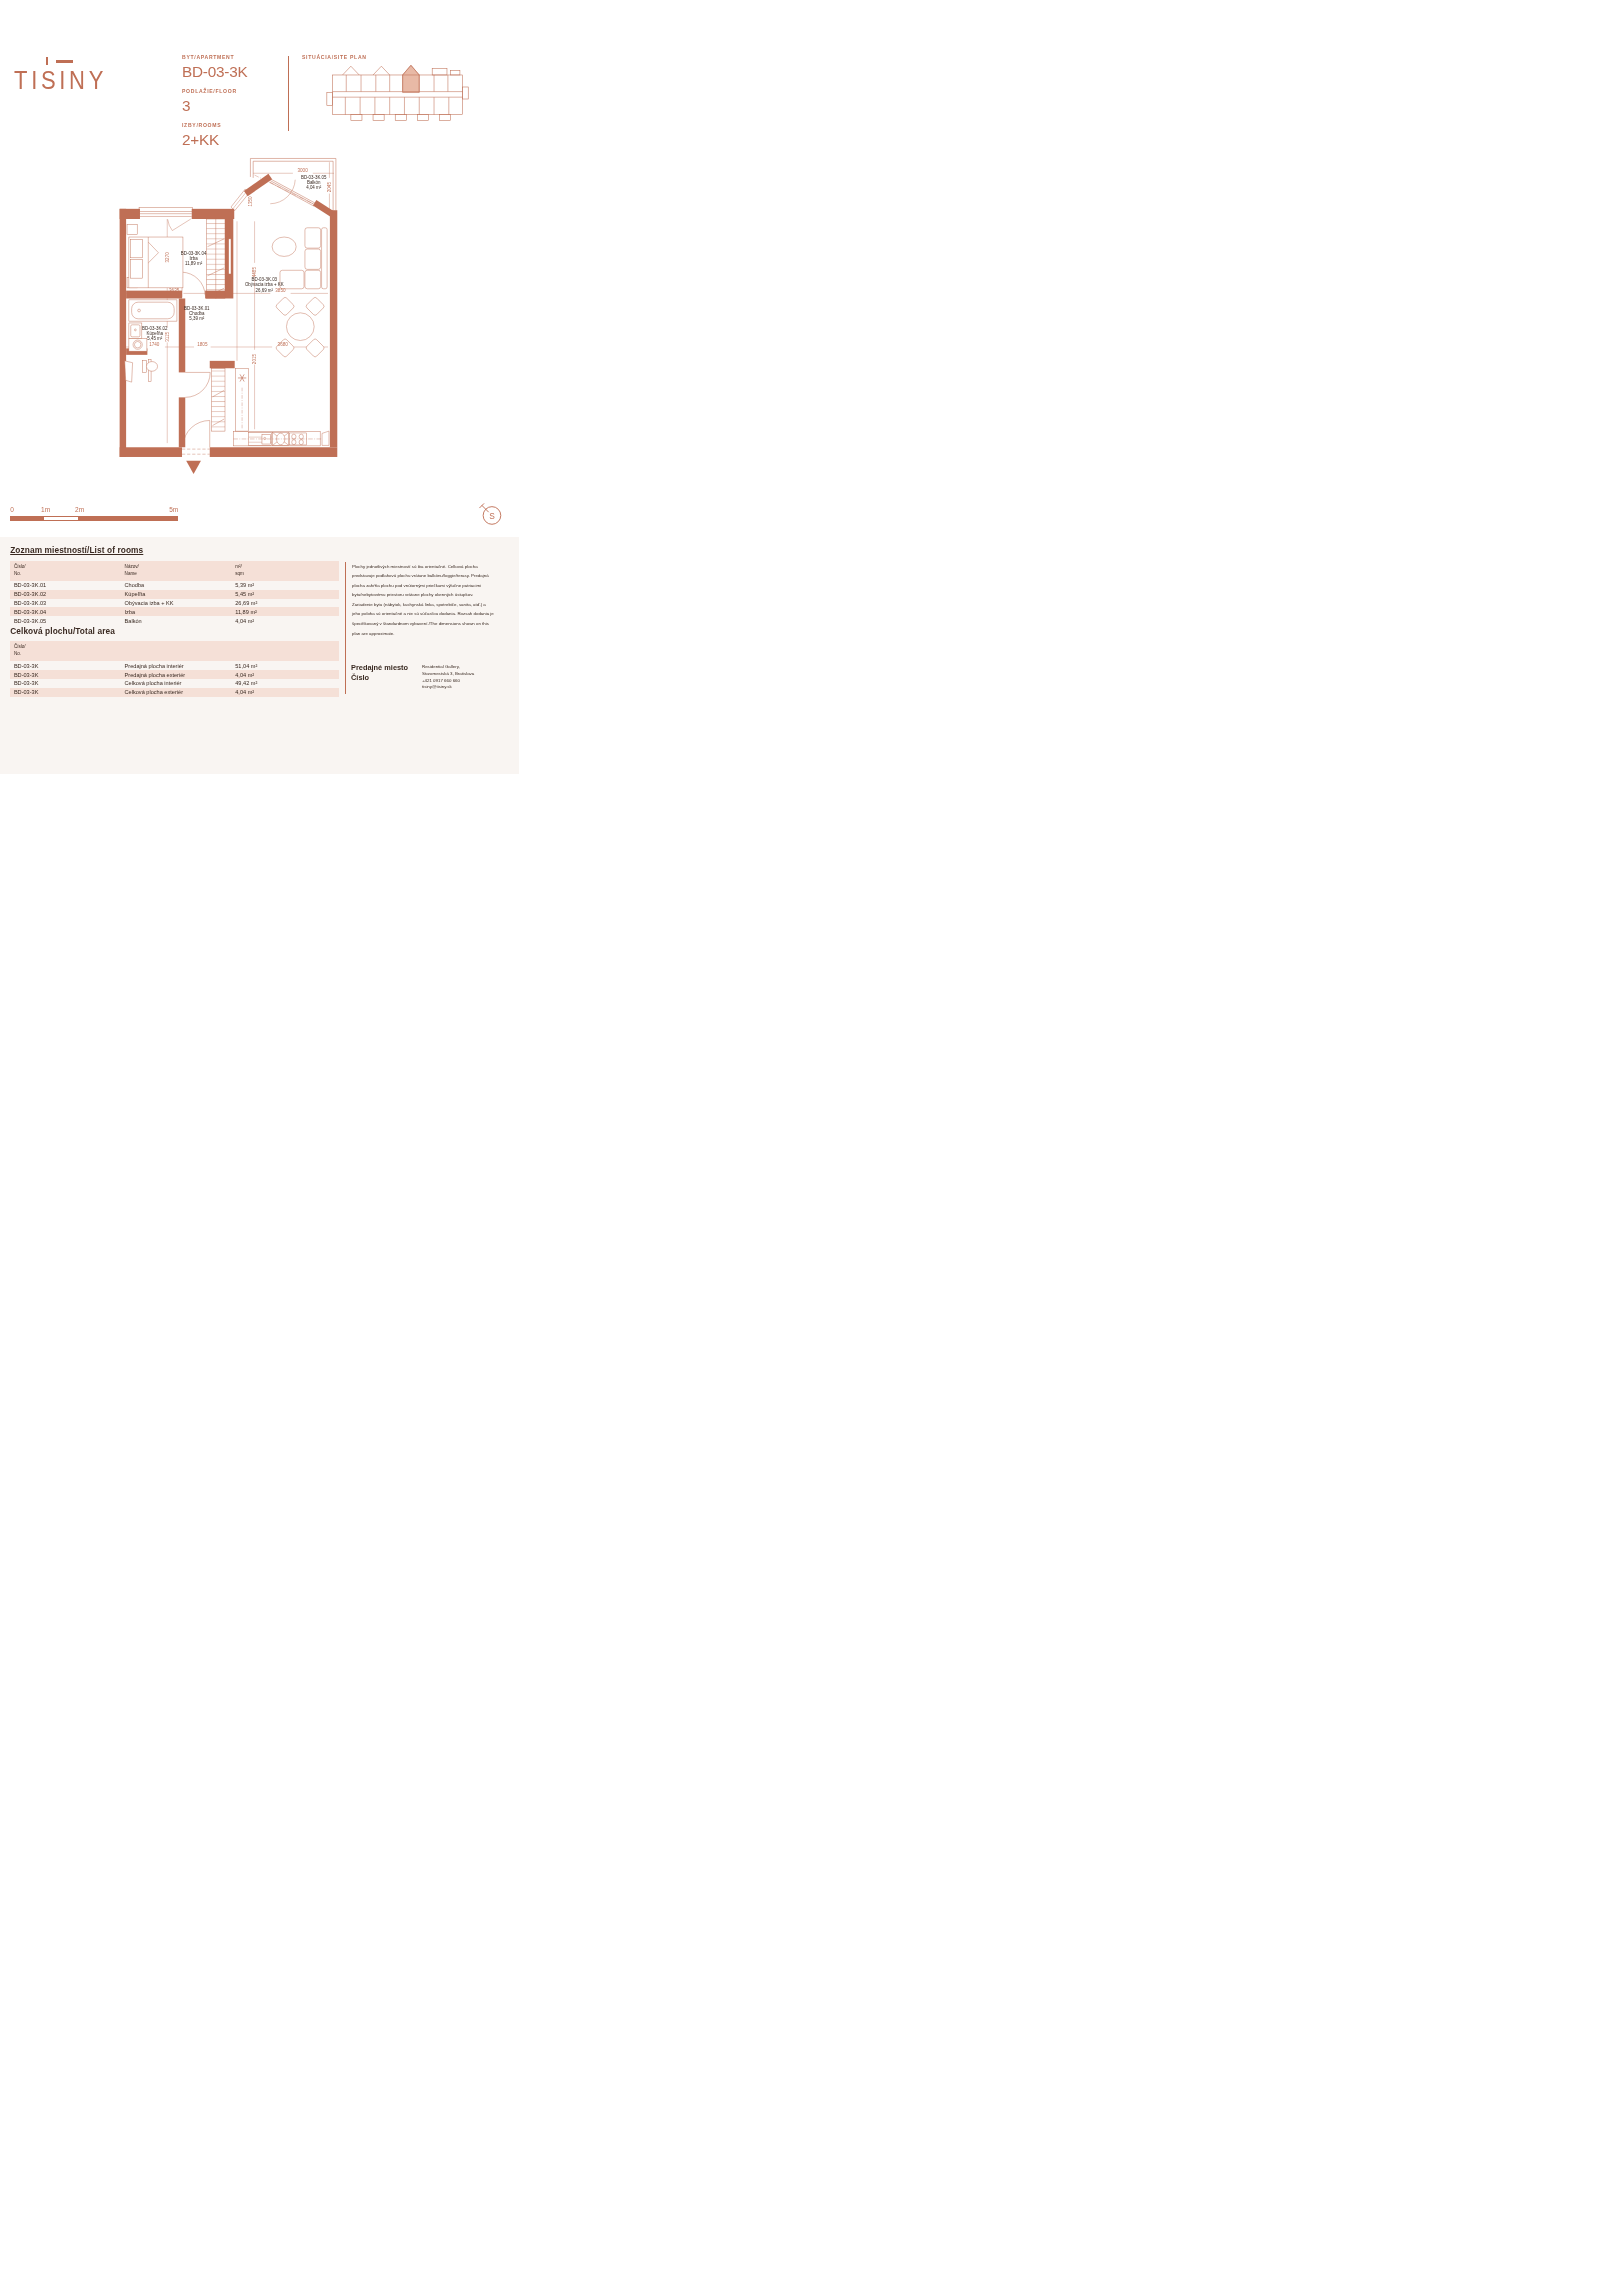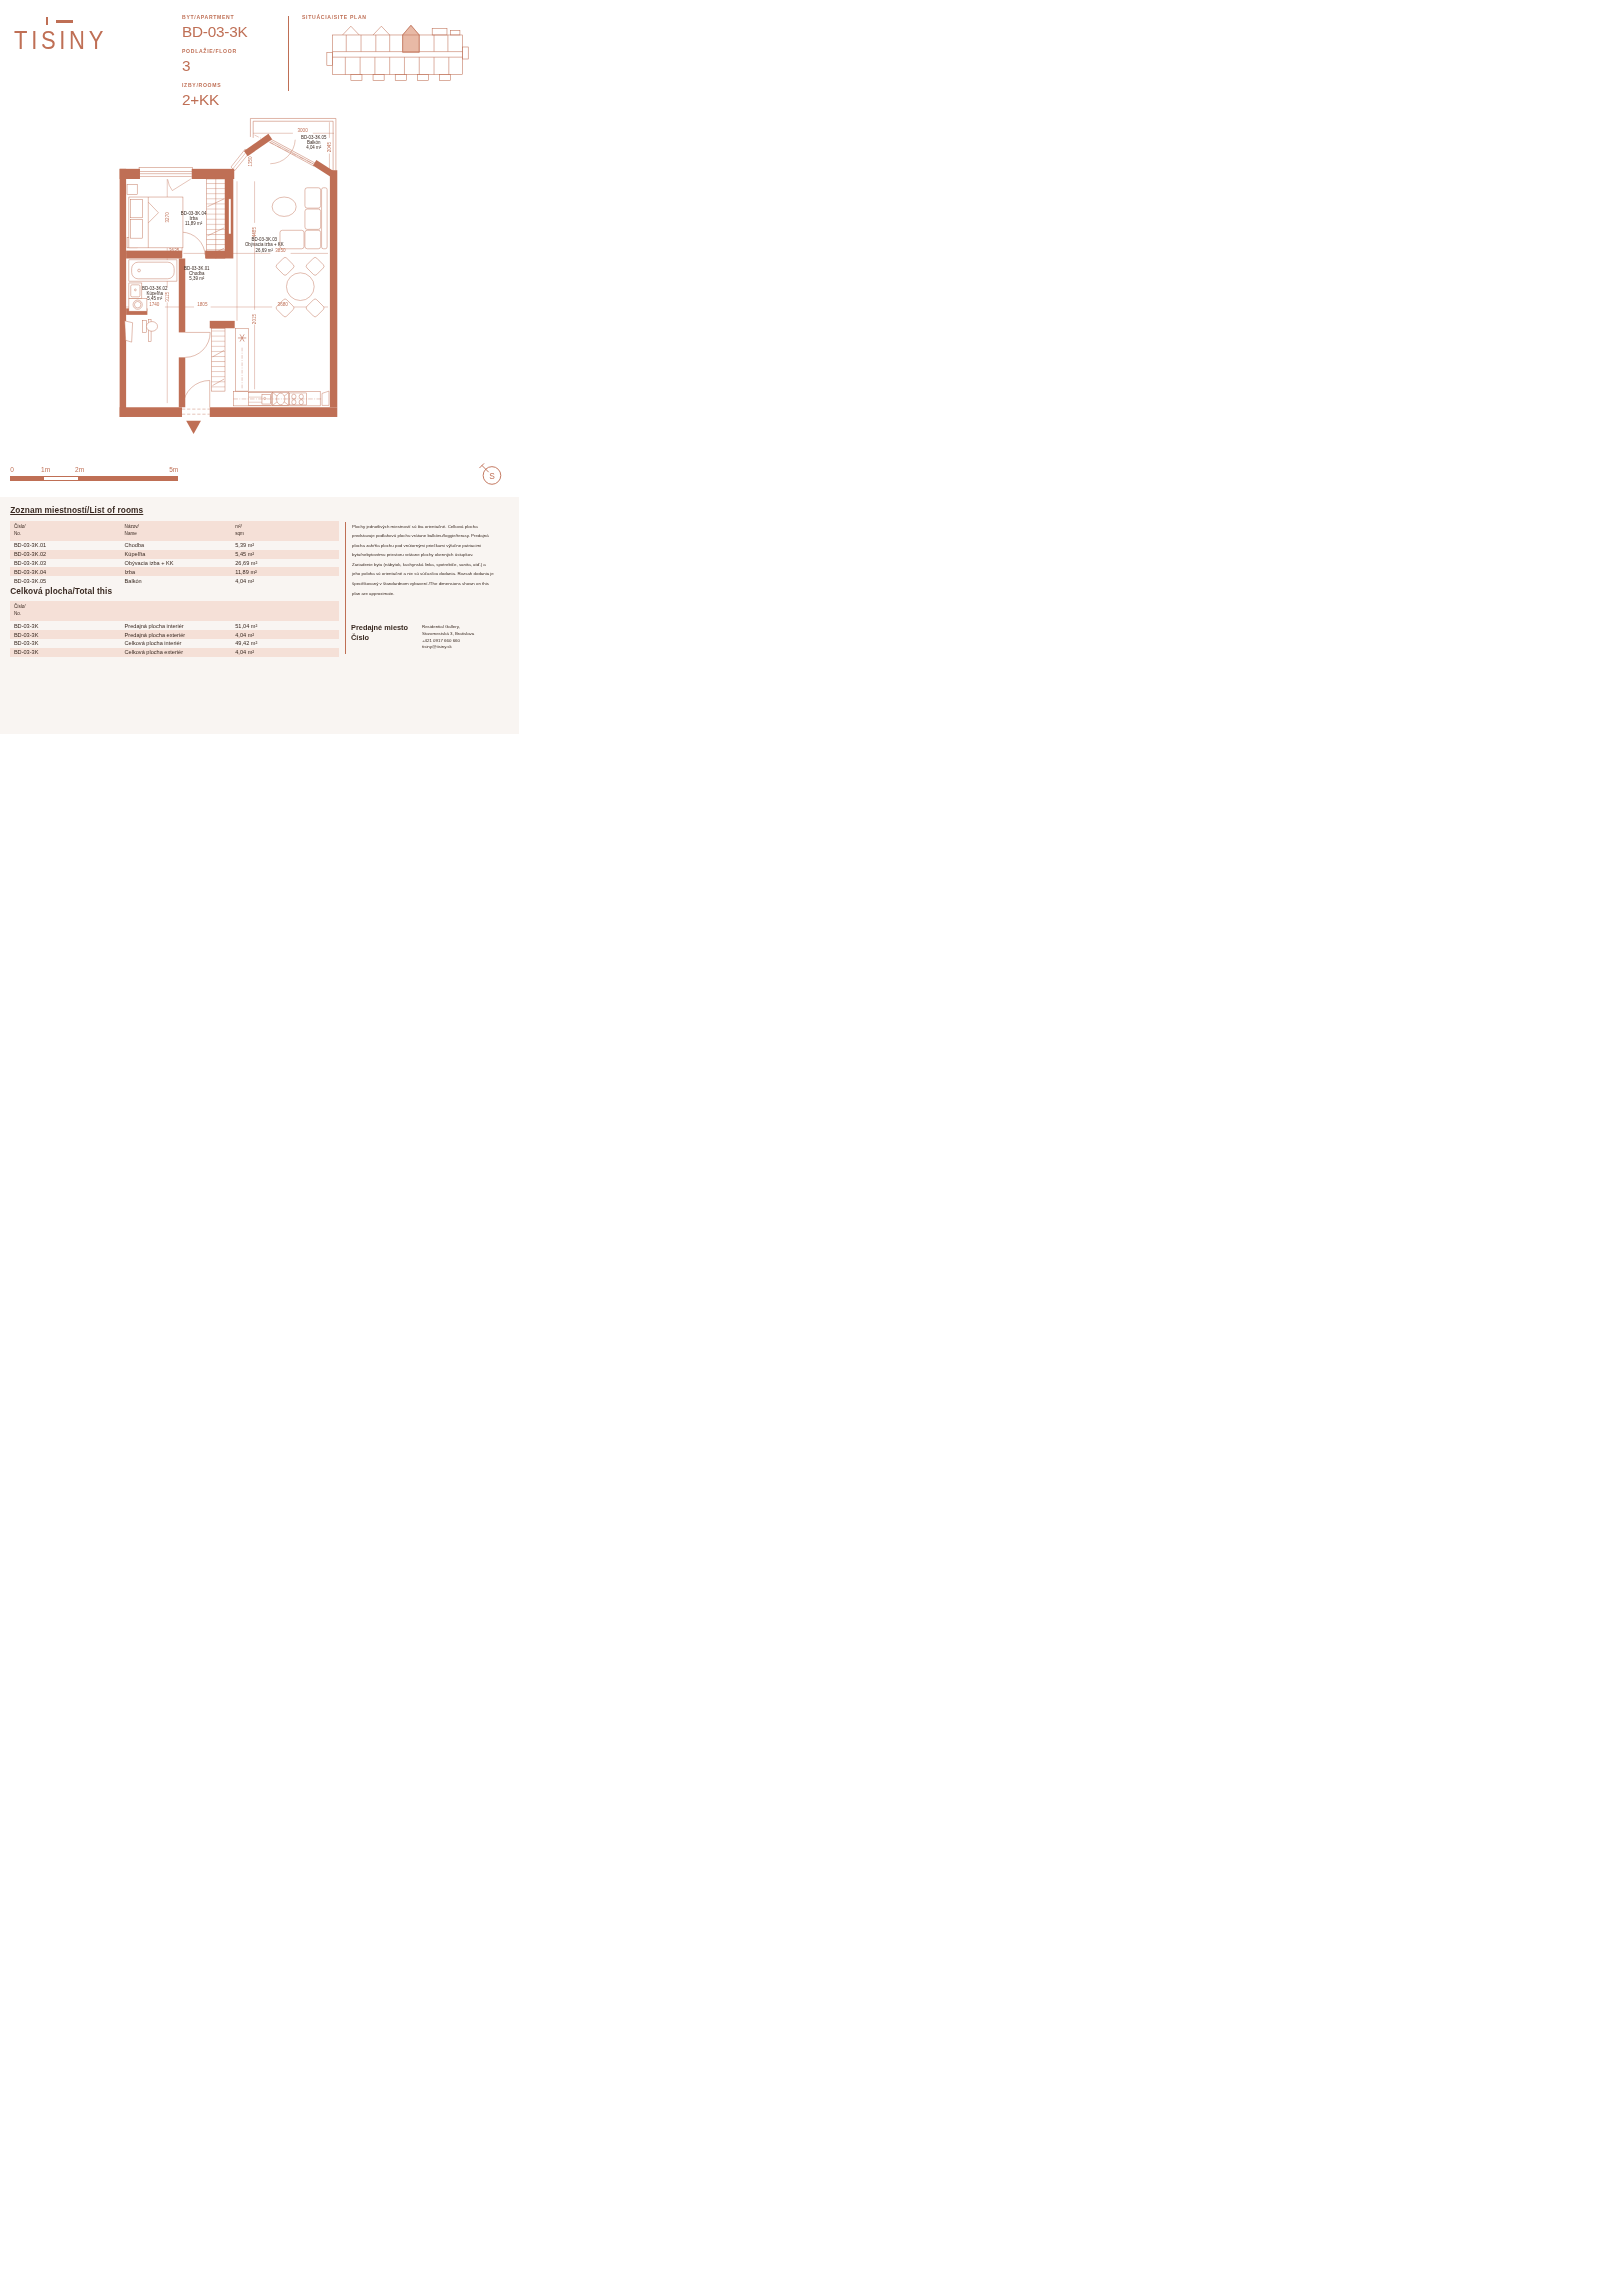--- a/index.html
+++ b/index.html
@@ -1,17 +1,17 @@
 <!DOCTYPE html>
 <html style="font-size:7.4px"><head>
 <meta charset="utf-8">
 <style>
   html,body{margin:0;padding:0;background:#ffffff;}
   .page{position:relative;width:519px;height:734px;background:#ffffff;overflow:hidden;
-        font-family:"Liberation Sans", sans-serif;color:#3a2a22;}
+        font-family:"Liberation Sans", sans-serif;color:#3a2a22;margin-top:40px;}
   .abs{position:absolute;}
   
   .logo-text{font-size:25px;letter-spacing:4.2px;color:#bf6f55;font-weight:400;
              transform:scaleX(0.88);transform-origin:left top;white-space:nowrap;}
   .logo-tick{width:2.3px;height:7.9px;background:#bf6f55;}
   .logo-dash{width:17px;height:2.8px;background:#bf6f55;}
   
   .hdr-label{font-size:5.1px;letter-spacing:0.7px;color:#bf6f55;font-weight:700;}
   .hdr-value{font-size:15.3px;color:#bf6f55;font-weight:500;letter-spacing:-0.2px;}
   .vdivider{width:0.9px;background:#bf6f55;}
@@ -372,21 +372,21 @@
             <td>11,89 m²</td>
           </tr>
         <tr>
           <td>BD-03-3K.05</td>
             <td>Balkón</td>
             <td>4,04 m²</td>
           </tr>
       </tbody>
     </table>
 
-    <div class="abs tbl-title" style="left:10.2px;top:89px;">Celková plocha/Total this</div>
+    <div class="abs tbl-title" style="left:10.2px;top:89px;">Celková plochu/Total area</div>
 
     <table class="tbl abs" style="left:10.2px;top:104px;">
       <thead>
         <tr>
           <th class="col1">
             <span>Číslo/</span><br><span>No.</span></th>
           <th class="col2"></th>
           <th class="col3"></th>
         </tr>
       </thead>

